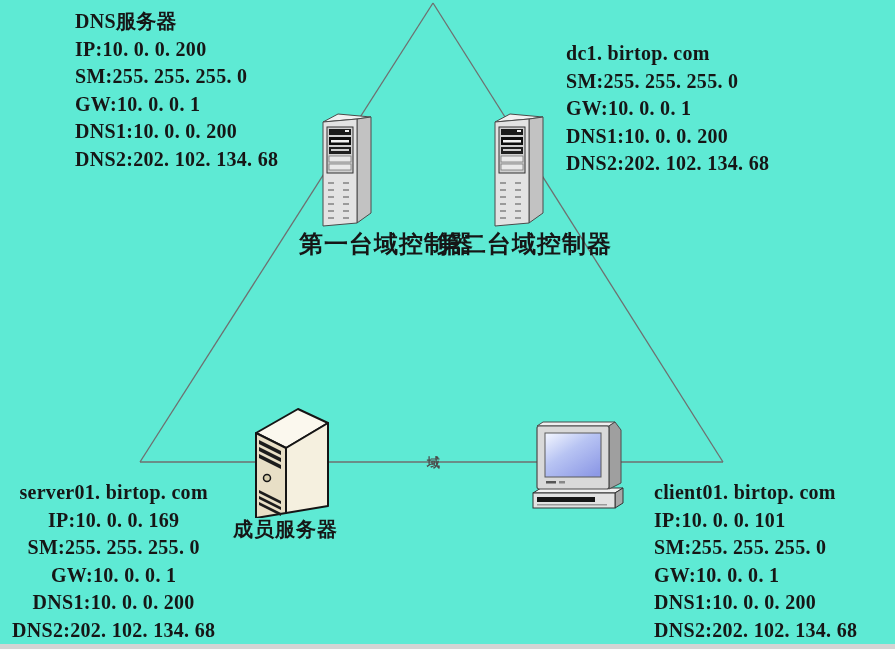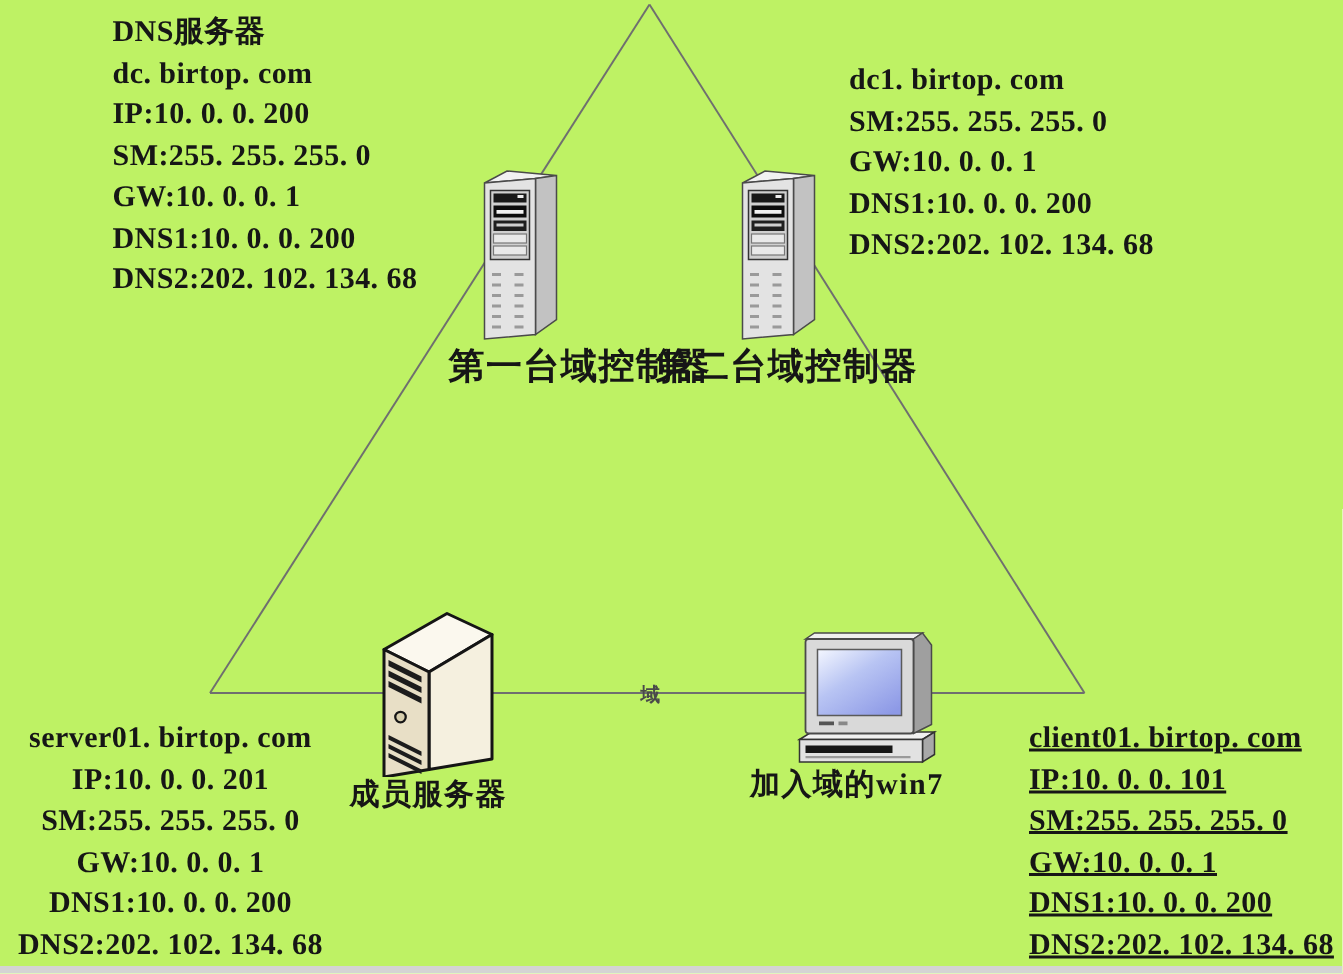--- a/index.html
+++ b/index.html
@@ -1,18 +1,18 @@
 <!DOCTYPE html>
 <html><head>
 <meta charset="utf-8">
 <style>
   html,body{margin:0;padding:0;background:#ffffff;}
   .stage{
     position:relative;width:895px;height:649px;overflow:hidden;
-    background:#bef264;
+    background:#5eead4;
     font-family:"Liberation Serif","DejaVu Serif",serif;
     color:#161616;
   }
   svg{display:block;}
   .lines-svg{position:absolute;left:0;top:0;z-index:1;}
   .device{position:absolute;z-index:2;}
   .txt{position:absolute;z-index:3;white-space:nowrap;}
   .cfg{
     font-size:20px;font-weight:700;line-height:27.5px;letter-spacing:0.3px;
   }
@@ -26,21 +26,21 @@
     position:absolute;z-index:3;font-size:13px;font-weight:700;color:#4a4a4a;
   }
   .bottom-edge{
     position:absolute;left:0;bottom:0;width:100%;height:5px;
     background:#d4d4d4;z-index:0;
   }
   
   .blk-tl{left:75px;top:8px;}
   .blk-tr{left:566px;top:40px;}
   .blk-bl{left:12px;top:479px;text-align:center;}
-  .blk-br{left:686px;top:479px;text-decoration:underline;}
+  .blk-br{left:654px;top:479px;}
   .cap-dc1{left:257px;top:228px;margin-left:42px;}
   .cap-dc2{left:437px;top:228px;}
   .cap-member{left:233px;top:516px;}
   .cap-client{left:500px;top:509px;}
 </style>
 </head>
 <body>
 
 <div class="stage">
 
@@ -141,54 +141,52 @@
     <polygon points="6,5 12,1 84,1 78,5" fill="#efefef" stroke="#4a4a4a" stroke-width="1"></polygon>
     <polygon points="78,5 84,1 90,9 90,62 78,68" fill="#9f9f9f" stroke="#4a4a4a" stroke-width="1"></polygon>
     <rect x="6" y="5" width="72" height="63" rx="2" fill="#d9d9d9" stroke="#4a4a4a" stroke-width="1.2"></rect>
     <rect x="14" y="12" width="56" height="44" fill="url(#scr)" stroke="#5a5a5a" stroke-width="1"></rect>
     <rect x="15" y="60" width="10" height="2.5" fill="#555555"></rect>
     <rect x="28" y="60" width="6" height="2.5" fill="#888888"></rect>
   </svg>
 
   <div class="txt cfg blk-tl">
     <div>DNS服务器</div>
-    <div>dc. birtop. com</div>
     <div>IP:10. 0. 0. 200</div>
     <div>SM:255. 255. 255. 0</div>
     <div>GW:10. 0. 0. 1</div>
     <div>DNS1:10. 0. 0. 200</div>
     <div>DNS2:202. 102. 134. 68</div>
   </div>
 
   <div class="txt cfg blk-tr">
     <div>dc1. birtop. com</div>
     <div>SM:255. 255. 255. 0</div>
     <div>GW:10. 0. 0. 1</div>
     <div>DNS1:10. 0. 0. 200</div>
     <div>DNS2:202. 102. 134. 68</div>
   </div>
 
   <div class="txt cfg blk-bl">
     <div>server01. birtop. com</div>
-    <div>IP:10. 0. 0. 201</div>
+    <div>IP:10. 0. 0. 169</div>
     <div>SM:255. 255. 255. 0</div>
     <div>GW:10. 0. 0. 1</div>
     <div>DNS1:10. 0. 0. 200</div>
     <div>DNS2:202. 102. 134. 68</div>
   </div>
 
   <div class="txt cfg blk-br">
     <div>client01. birtop. com</div>
     <div>IP:10. 0. 0. 101</div>
     <div>SM:255. 255. 255. 0</div>
     <div>GW:10. 0. 0. 1</div>
     <div>DNS1:10. 0. 0. 200</div>
     <div>DNS2:202. 102. 134. 68</div>
   </div>
 
   <div class="txt caption cap-dc1">第一台域控制器</div>
   <div class="txt caption cap-dc2">第二台域控制器</div>
   <div class="txt caption-small cap-member">成员服务器</div>
-  <div class="txt caption-small cap-client">加入域的win7</div>
 
   <div class="domain-mini" style="left:427px;top:454px;">域</div>
 
 </div>
 
 </body></html>

